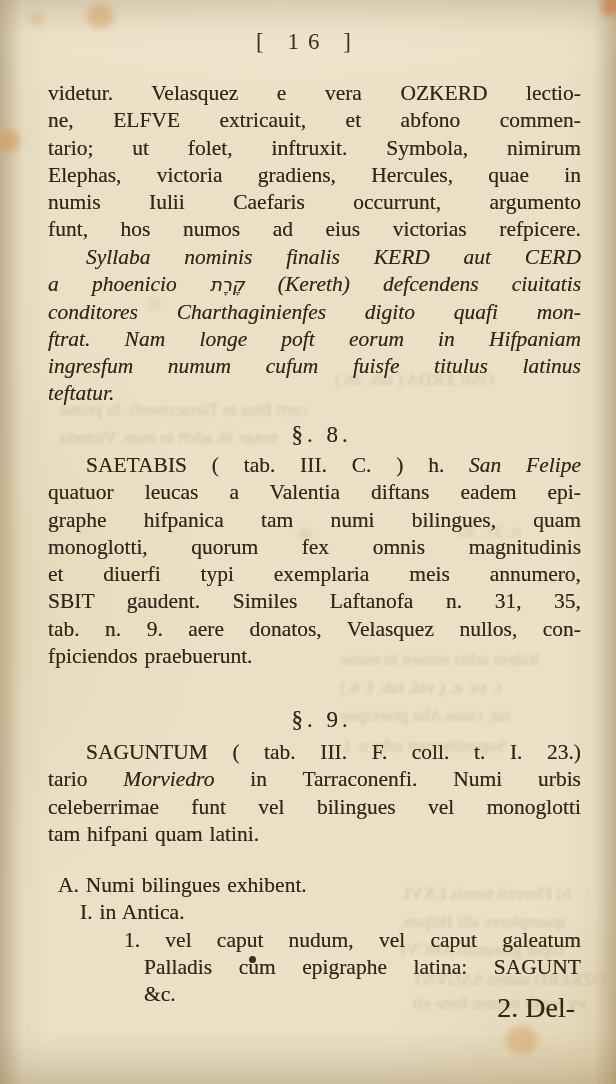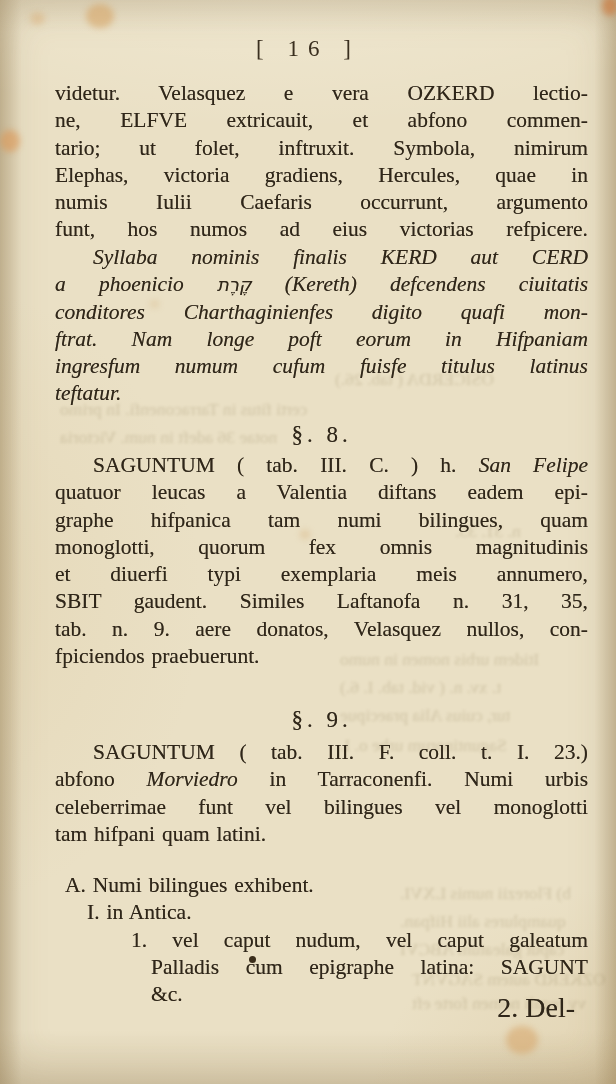--- a/index.html
+++ b/index.html
@@ -10,22 +10,22 @@
     background-color:#eae0c5;
     background-image:
       radial-gradient(ellipse 700px 260px at 45% -40px, rgba(255,252,240,.30), transparent 65%),
       radial-gradient(ellipse 480px 380px at 108% 103%, rgba(193,162,104,.26), transparent 62%),
       radial-gradient(ellipse 420px 520px at -8% 55%, rgba(205,180,125,.18), transparent 60%),
       linear-gradient(90deg, rgba(140,115,70,.32) 0%, rgba(140,115,70,0) 3.5%, rgba(140,115,70,0) 96.5%, rgba(140,115,70,.30) 100%),
       linear-gradient(0deg, rgba(140,115,70,.16) 0%, rgba(140,115,70,0) 5%, rgba(140,115,70,0) 97%, rgba(140,115,70,.10) 100%);
     box-shadow:inset 0 0 46px rgba(120,95,55,.28);
   }
   .pagenum{position:absolute;left:0;width:100%;text-align:center;
-    font-size:23px;line-height:30px;letter-spacing:9px;color:#3a2f1f;margin-top:7px;}
-  .textblock{position:absolute;left:55px;width:533px;}
+    font-size:23px;line-height:30px;letter-spacing:9px;color:#3a2f1f;}
+  .textblock{position:absolute;left:48px;width:533px;}
   .line{font-size:21.5px;line-height:27.3px;text-align:justify;text-align-last:left;
     word-spacing:1.5px;text-shadow:0 0 .6px rgba(47,38,25,.55);}
   .line.j{text-align-last:justify;}
   .heading{position:absolute;left:55px;width:533px;text-align:center;
     font-size:23px;letter-spacing:4px;text-shadow:0 0 .6px rgba(47,38,25,.55);}
   .catchword{position:absolute;left:55px;width:520px;text-align:right;
     font-size:28px;text-shadow:0 0 .6px rgba(47,38,25,.55);}
   .i{font-style:italic;}
   .heb{font-family:"DejaVu Sans",sans-serif;font-size:18px;}
   .ghost{position:absolute;transform:scaleX(-1);filter:blur(1.4px);opacity:.32;
@@ -76,33 +76,33 @@
       <div class="textblock" style="top: 244px; font-style: italic;">
         <div class="line j" style="padding-left: 38px;"><span class="">Syllaba nominis finalis KERD aut CERD</span></div>
         <div class="line j"><span class="">a phoenicio </span><span class="heb">קֶרֶת</span><span class=""> (Kereth) defcendens ciuitatis</span></div>
         <div class="line j"><span class="">conditores Charthaginienfes digito quafi mon-</span></div>
         <div class="line j"><span class="">ftrat.  Nam longe poft eorum in Hifpaniam</span></div>
         <div class="line j"><span class="">ingresfum numum cufum fuisfe titulus latinus</span></div>
         <div class="line"><span class="">teftatur.</span></div>
       </div>
       <div class="heading" style="top: 422px;">§. 8.</div>
       <div class="textblock" style="top: 452px;">
-        <div class="line j" style="padding-left: 38px;"><span class="">SAGUNTUM ( tab. III. C. ) h. </span><span class="i ">San Felipe</span></div>
+        <div class="line j" style="padding-left: 38px;"><span class="">SAETABIS ( tab. III. C. ) h. </span><span class="i ">San Felipe</span></div>
         <div class="line j"><span class="">quatuor leucas a Valentia diftans eadem epi-</span></div>
         <div class="line j"><span class="">graphe hifpanica tam numi bilingues, quam</span></div>
         <div class="line j"><span class="">monoglotti, quorum fex omnis magnitudinis</span></div>
         <div class="line j"><span class="">et diuerfi typi exemplaria meis annumero,</span></div>
         <div class="line j"><span class="">SBIT gaudent.  Similes Laftanofa n. 31, 35,</span></div>
         <div class="line j"><span class="">tab. n. 9. aere donatos, Velasquez nullos, con-</span></div>
         <div class="line"><span class="">fpiciendos praebuerunt.</span></div>
       </div>
       <div class="heading" style="top: 707px;">§. 9.</div>
       <div class="textblock" style="top: 739px;">
         <div class="line j" style="padding-left: 38px;"><span class="">SAGUNTUM ( tab. III. F. coll. t. I. 23.)</span></div>
-        <div class="line j"><span class="">abfono </span><span class="i ">Morviedro</span><span class=""> in Tarraconenfi.  Numi urbis</span></div>
+        <div class="line j"><span class="">tario </span><span class="i ">Morviedro</span><span class=""> in Tarraconenfi.  Numi urbis</span></div>
         <div class="line j"><span class="">celeberrimae funt vel bilingues vel monoglotti</span></div>
         <div class="line"><span class="">tam hifpani quam latini.</span></div>
       </div>
       <div class="textblock" style="top: 857px; margin-top: 15px;">
         <div class="line" style="padding-left: 10px;"><span class="">A. Numi bilingues exhibent.</span></div>
         <div class="line" style="padding-left: 32px;"><span class="">I. in Antica.</span></div>
         <div class="line j" style="padding-left: 76px;"><span class="">1. vel caput nudum, vel caput galeatum</span></div>
         <div class="line j" style="padding-left: 96px;"><span class="">Palladis cum epigraphe latina: SAGUNT</span></div>
         <div class="line" style="padding-left: 96px;"><span class="">&amp;c.</span></div>
       </div>

